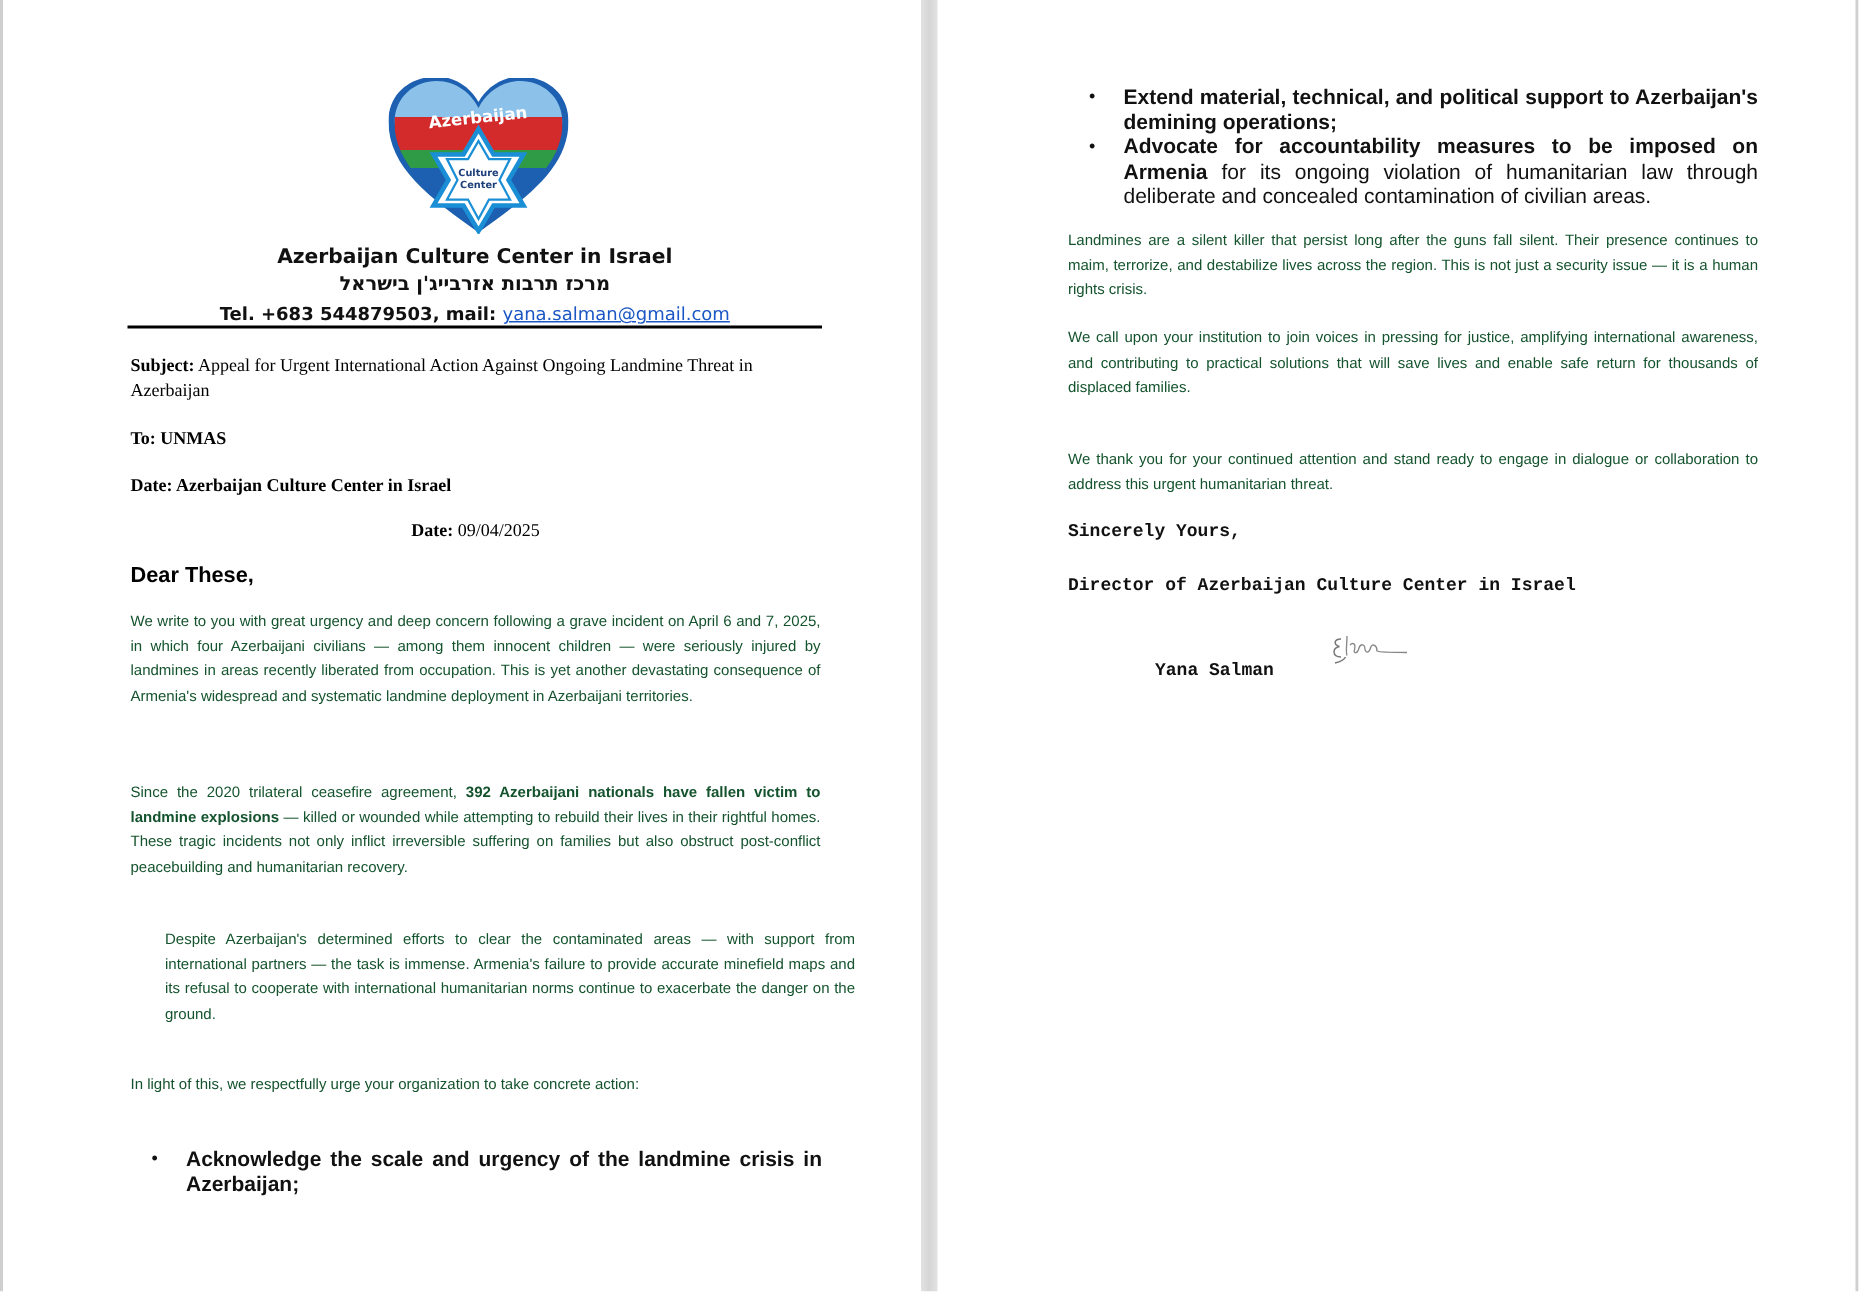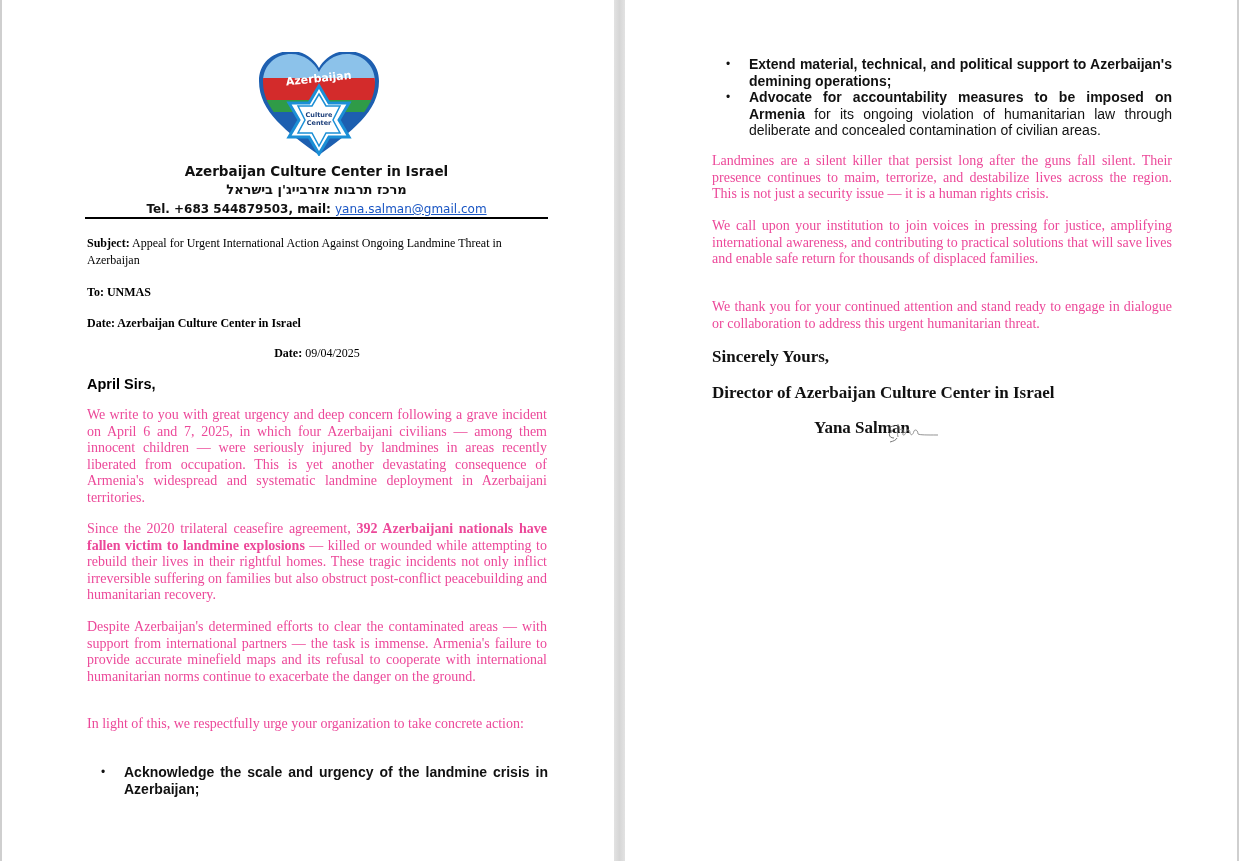--- a/index.html
+++ b/index.html
@@ -24,28 +24,28 @@
   .logo { position: absolute; left: 259px; top: 52px; width: 120px; height: 104px; }
   .lh { position: absolute; left: 85px; width: 463px; text-align: center; font-family: "DejaVu Sans", sans-serif; font-weight: bold; color: #111; }
   .lh-name { top: 163px; font-size: 13.5px; }
   .lh-hebrew { top: 182px; font-size: 13px; direction: rtl; }
   .lh-contact { top: 202px; font-size: 12px; }
   .lh-contact a { color: #1a56c4; text-decoration: underline; font-weight: normal; }
   .lh-rule { position: absolute; left: 85px; top: 217px; width: 463px; height: 2px; background: #000; }
 
   .serif { font-family: "Liberation Serif", serif; font-size: 12px; line-height: 17px; }
   .block { position: absolute; left: 87px; width: 460px; }
-  .body-text { font-family: Liberation Serif, serif; font-size: 14px; line-height: 16.6px; text-align: justify; color: #ec4899; }
+  .body-text { font-family: Liberation Sans, sans-serif; font-size: 10px; line-height: 16.6px; text-align: justify; color: #14532d; }
   b { font-weight: bold; }
 
   .bullet-list { position: absolute; margin: 0; padding: 0; list-style: none; }
   .bullet-list li { position: relative; padding-left: 37px; font-size: 14px; line-height: 16.6px; text-align: justify; color: #111; }
   .bullet-list li .dot { position: absolute; left: 14px; top: 0; font-size: 12px; }
 
-  .calibri { font-family: Liberation Serif, serif; font-weight: bold; font-size: 17px; color: #111; }
+  .calibri { font-family: Liberation Mono, monospace; font-weight: bold; font-size: 12px; color: #111; }
   .signature { position: absolute; left: 886px; top: 420px; width: 56px; height: 26px; }
 </style>
 </head>
 <body>
 
 <div class="page-edge-left"></div>
 <div class="gutter"></div>
 <div class="page-edge-right"></div>
 
 <div id="page1" class="page"></div>
@@ -74,42 +74,42 @@
 <div class="lh lh-name">Azerbaijan Culture Center in Israel</div>
 <div class="lh lh-hebrew">מרכז תרבות אזרבייג'ן בישראל</div>
 <div class="lh lh-contact"><span>Tel. +683 544879503, mail: </span><a>yana.salman@gmail.com</a></div>
 <div class="lh-rule"></div>
 
 <div class="block serif" style="top:235px;"><b>Subject:</b><span> Appeal for Urgent International Action Against Ongoing Landmine Threat in Azerbaijan</span></div>
 <div class="block serif" style="top:284px;"><b>To:</b><b> UNMAS</b></div>
 <div class="block serif" style="top:315px;"><b>Date:</b><b> Azerbaijan Culture Center in Israel</b></div>
 <div class="block serif" style="top:345px;text-align:center;"><b>Date:</b><span> 09/04/2025</span></div>
 
-<div class="block" style="top:376px; font-size:14.5px; font-weight:bold;">April Sirs,</div>
+<div class="block" style="top:376px; font-size:14.5px; font-weight:bold;">Dear These,</div>
 
 <div class="block body-text" style="top:407px;">We write to you with great urgency and deep concern following a grave incident on April 6 and 7, 2025, in which four Azerbaijani civilians — among them innocent children — were seriously injured by landmines in areas recently liberated from occupation. This is yet another devastating consequence of Armenia's widespread and systematic landmine deployment in Azerbaijani territories.</div>
 <div class="block body-text" style="top:521px;"><span>Since the 2020 trilateral ceasefire agreement, </span><b>392 Azerbaijani nationals have fallen victim to landmine explosions</b><span> — killed or wounded while attempting to rebuild their lives in their rightful homes. These tragic incidents not only inflict irreversible suffering on families but also obstruct post-conflict peacebuilding and humanitarian recovery.</span></div>
-<div class="block body-text" style="top:619px;">Despite Azerbaijan's determined efforts to clear the contaminated areas — with support from international partners — the task is immense. Armenia's failure to provide accurate minefield maps and its refusal to cooperate with international humanitarian norms continue to exacerbate the danger on the ground.</div>
+<div class="block body-text" style="top:619px;margin-left:23px;">Despite Azerbaijan's determined efforts to clear the contaminated areas — with support from international partners — the task is immense. Armenia's failure to provide accurate minefield maps and its refusal to cooperate with international humanitarian norms continue to exacerbate the danger on the ground.</div>
 <div class="block body-text" style="top:716px;">In light of this, we respectfully urge your organization to take concrete action:</div>
 
 <ul class="bullet-list" style="left:87px; top:764px; width:461px;">
   <li><span class="dot">•</span><b>Acknowledge the scale and urgency of the landmine crisis in Azerbaijan;</b><span></span></li>
 </ul>
 
 <div id="page2" class="page"></div>
 
 <ul class="bullet-list" style="left:712px; top:56px; width:460px;">
   <li><span class="dot">•</span><b>Extend material, technical, and political support to Azerbaijan's demining operations;</b><span></span></li>
   <li><span class="dot">•</span><b>Advocate for accountability measures to be imposed on Armenia</b><span> for its ongoing violation of humanitarian law through deliberate and concealed contamination of civilian areas.</span></li>
 </ul>
 
 <div class="body-text" style="position:absolute; left:712px; top:153px; width:460px;">Landmines are a silent killer that persist long after the guns fall silent. Their presence continues to maim, terrorize, and destabilize lives across the region. This is not just a security issue — it is a human rights crisis.</div>
 <div class="body-text" style="position:absolute; left:712px; top:218px; width:460px;">We call upon your institution to join voices in pressing for justice, amplifying international awareness, and contributing to practical solutions that will save lives and enable safe return for thousands of displaced families.</div>
 <div class="body-text" style="position:absolute; left:712px; top:299px; width:460px;">We thank you for your continued attention and stand ready to engage in dialogue or collaboration to address this urgent humanitarian threat.</div>
 
 <div class="calibri" style="position:absolute; left:712px; top:347px;">Sincerely Yours,</div>
 <div class="calibri" style="position:absolute; left:712px; top:383px;">Director of Azerbaijan Culture Center in Israel</div>
-<div class="calibri" style="position:absolute; left:770px; top:418px;margin-left:44px;">Yana Salman</div>
+<div class="calibri" style="position:absolute; left:770px; top:440px;">Yana Salman</div>
 
 <svg class="signature" viewBox="0 0 56 26">
   <path d="M8 6 C 3 6, 3 10, 7 11 C 2 12, 2 18, 8 18 M4 22 C 8 21, 10 20, 11 18" fill="none" stroke="#777" stroke-width="1"></path>
   <path d="M12 4 C 12 10, 11 14, 12 17 M14 10 C 16 8, 18 9, 17 13 C 16 16, 19 16, 20 12 C 21 9, 24 9, 24 13 C 25 16, 27 15, 28 11 C 29 9, 32 10, 32 14 C 34 15, 40 15, 52 15" fill="none" stroke="#888" stroke-width="0.9"></path>
 </svg>
 
 </body></html>

